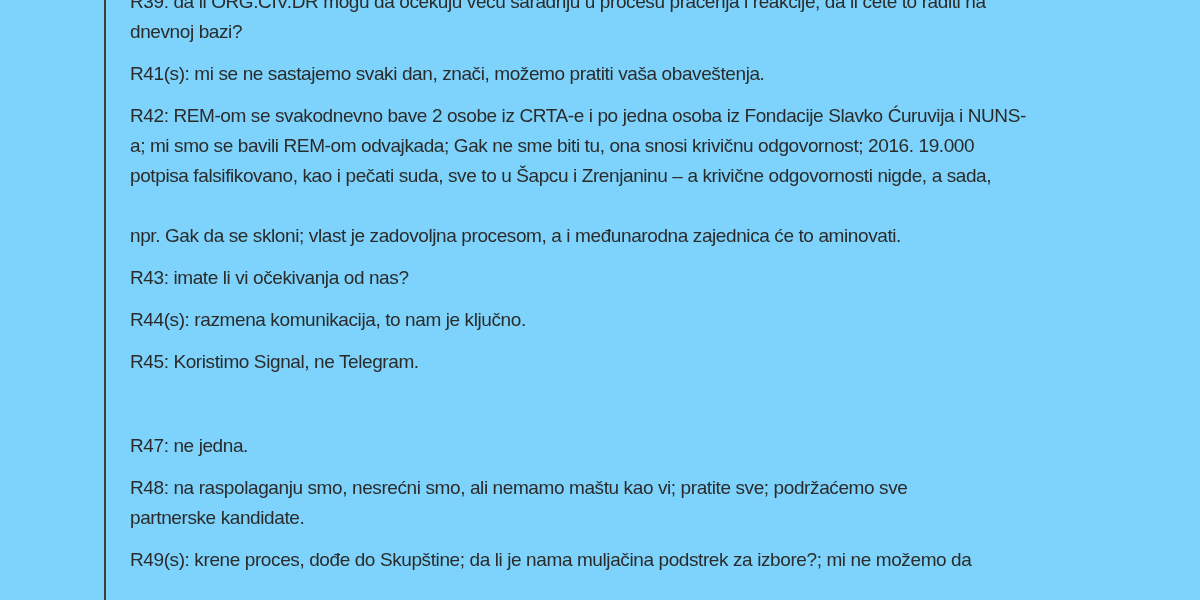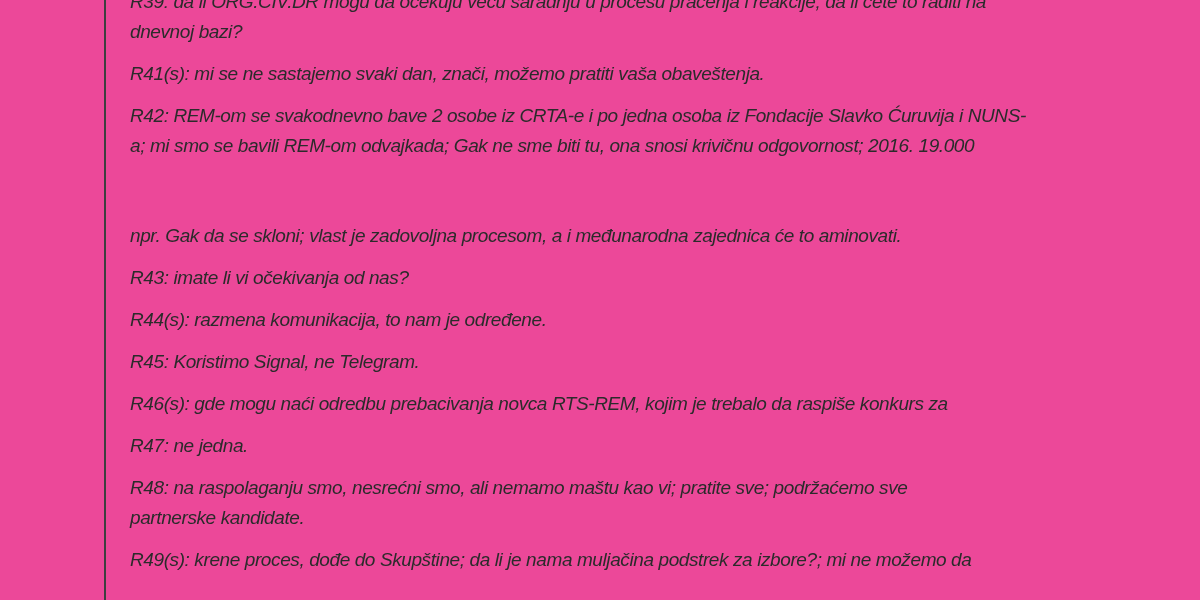--- a/index.html
+++ b/index.html
@@ -5,22 +5,21 @@
   html, body {
     margin: 0;
     padding: 0;
     background: #ffffff;
   }
   .canvas {
     position: relative;
     width: 1200px;
     height: 600px;
     overflow: hidden;
-    background: #ec4899;
-    font-style: italic;
+    background: #7dd3fc;
   }
   .page-edge {
     position: absolute;
     left: 104px;
     top: 0;
     width: 2px;
     height: 100%;
     background: #3f3f3f;
   }
   .content {
@@ -56,39 +55,39 @@
       <span class="line">dnevnoj bazi?</span>
     </p>
 
     <p>
       <span class="line">R41(s): mi se ne sastajemo svaki dan, znači, možemo pratiti vaša obaveštenja.</span>
     </p>
 
     <p>
       <span class="line">R42: REM-om se svakodnevno bave 2 osobe iz CRTA-e i po jedna osoba iz Fondacije Slavko Ćuruvija i NUNS-</span><br>
       <span class="line">a; mi smo se bavili REM-om odvajkada; Gak ne sme biti tu, ona snosi krivičnu odgovornost; 2016. 19.000</span><br>
-      <br>
+      <span class="line">potpisa falsifikovano, kao i pečati suda, sve to u Šapcu i Zrenjaninu – a krivične odgovornosti nigde, a sada,</span><br>
       <br>
       <span class="line">npr. Gak da se skloni; vlast je zadovoljna procesom, a i međunarodna zajednica će to aminovati.</span>
     </p>
 
     <p>
       <span class="line">R43: imate li vi očekivanja od nas?</span>
     </p>
 
     <p>
-      <span class="line">R44(s): razmena komunikacija, to nam je određene.</span>
+      <span class="line">R44(s): razmena komunikacija, to nam je ključno.</span>
     </p>
 
     <p>
       <span class="line">R45: Koristimo Signal, ne Telegram.</span>
     </p>
 
     <p>
-      <span class="line">R46(s): gde mogu naći odredbu prebacivanja novca RTS-REM, kojim je trebalo da raspiše konkurs za</span><br>
+      <br>
     </p>
 
     <p>
       <span class="line">R47: ne jedna.</span>
     </p>
 
     <p>
       <span class="line">R48: na raspolaganju smo, nesrećni smo, ali nemamo maštu kao vi; pratite sve; podržaćemo sve</span><br>
       <span class="line">partnerske kandidate.</span>
     </p>

